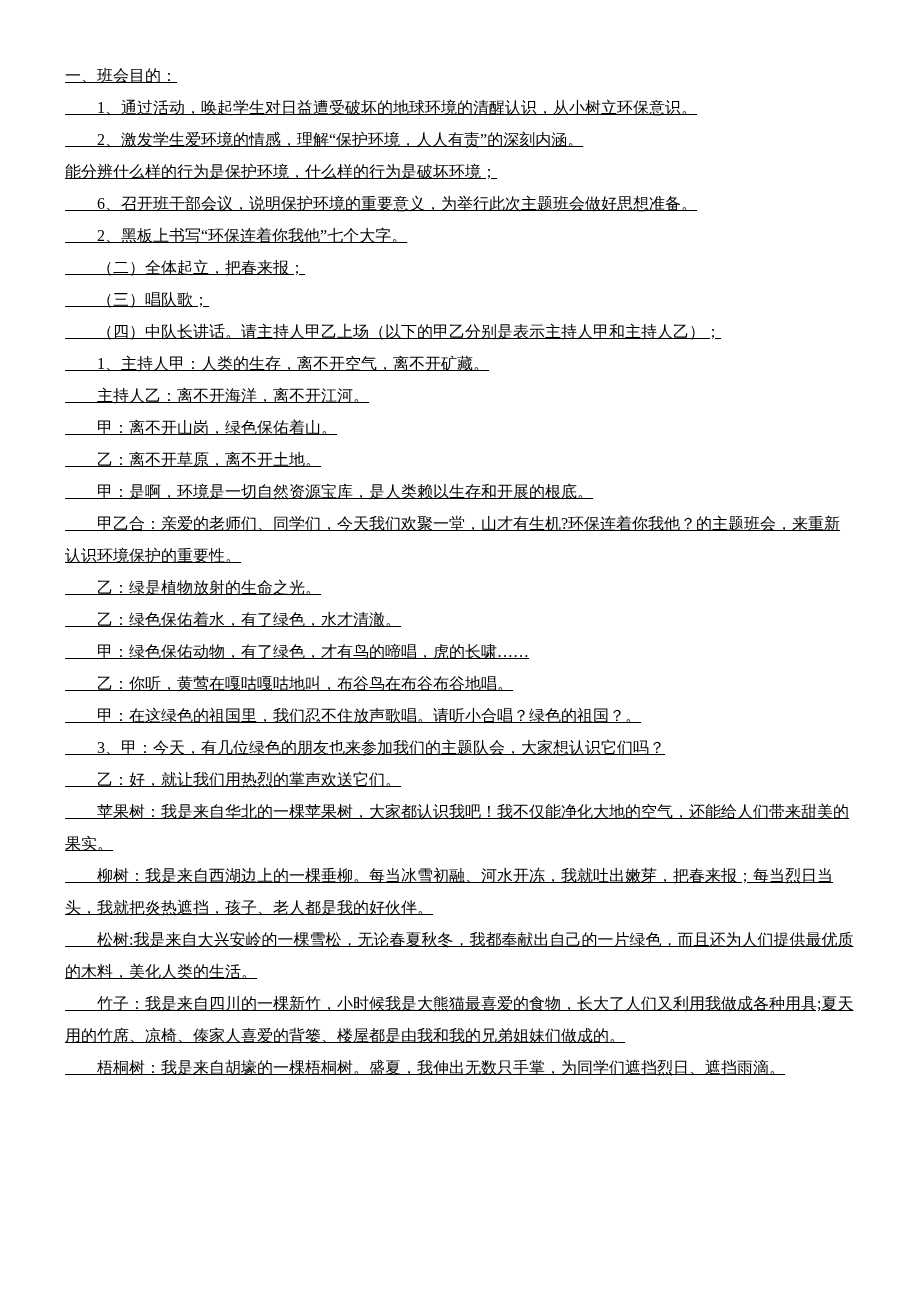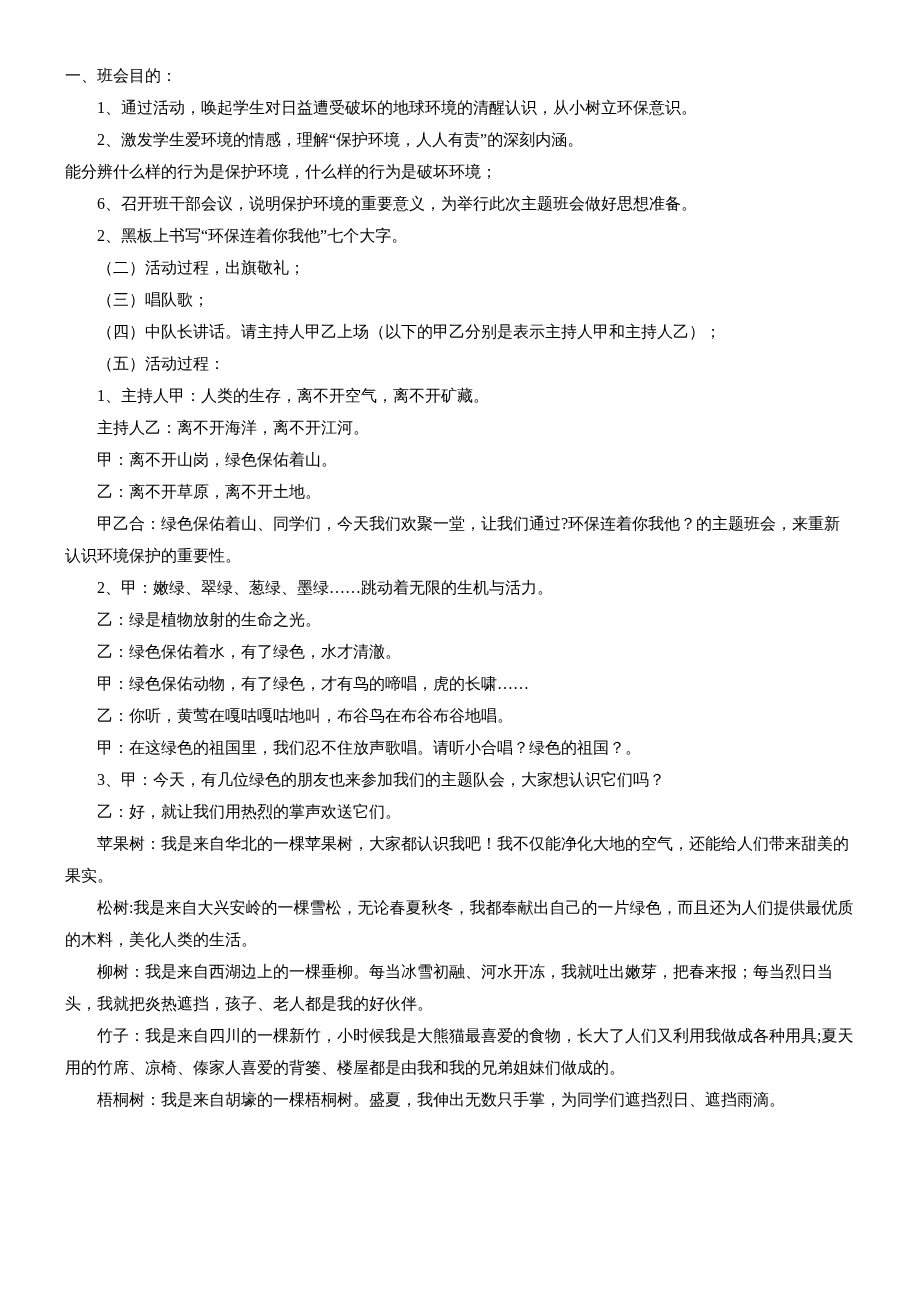--- a/index.html
+++ b/index.html
@@ -9,47 +9,47 @@
     font-size: 16px;
     line-height: 2;
     color: #000;
     background: #fff;
     width: 920px;
     box-sizing: border-box;
   }
   .no-indent {
     text-indent: 0;
     margin: 0;
+    text-decoration: underline;
   }
 </style>
 </head>
 <body>
 
 <div id="content">
     <p class="no-indent">一、班会目的：</p>
     <p class="no-indent">　　1、通过活动，唤起学生对日益遭受破坏的地球环境的清醒认识，从小树立环保意识。</p>
     <p class="no-indent">　　2、激发学生爱环境的情感，理解“保护环境，人人有责”的深刻内涵。</p>
     <p class="no-indent">能分辨什么样的行为是保护环境，什么样的行为是破坏环境；</p>
     <p class="no-indent">　　6、召开班干部会议，说明保护环境的重要意义，为举行此次主题班会做好思想准备。</p>
     <p class="no-indent">　　2、黑板上书写“环保连着你我他”七个大字。</p>
-    <p class="no-indent">　　（二）活动过程，出旗敬礼；</p>
+    <p class="no-indent">　　（二）全体起立，把春来报；</p>
     <p class="no-indent">　　（三）唱队歌；</p>
     <p class="no-indent">　　（四）中队长讲话。请主持人甲乙上场（以下的甲乙分别是表示主持人甲和主持人乙）；</p>
-    <p class="no-indent">　　（五）活动过程：</p>
     <p class="no-indent">　　1、主持人甲：人类的生存，离不开空气，离不开矿藏。</p>
     <p class="no-indent">　　主持人乙：离不开海洋，离不开江河。</p>
     <p class="no-indent">　　甲：离不开山岗，绿色保佑着山。</p>
     <p class="no-indent">　　乙：离不开草原，离不开土地。</p>
-    <p class="no-indent">　　甲乙合：绿色保佑着山、同学们，今天我们欢聚一堂，让我们通过?环保连着你我他？的主题班会，来重新认识环境保护的重要性。</p>
-    <p class="no-indent">　　2、甲：嫩绿、翠绿、葱绿、墨绿……跳动着无限的生机与活力。</p>
+    <p class="no-indent">　　甲：是啊，环境是一切自然资源宝库，是人类赖以生存和开展的根底。</p>
+    <p class="no-indent">　　甲乙合：亲爱的老师们、同学们，今天我们欢聚一堂，山才有生机?环保连着你我他？的主题班会，来重新认识环境保护的重要性。</p>
     <p class="no-indent">　　乙：绿是植物放射的生命之光。</p>
     <p class="no-indent">　　乙：绿色保佑着水，有了绿色，水才清澈。</p>
     <p class="no-indent">　　甲：绿色保佑动物，有了绿色，才有鸟的啼唱，虎的长啸……</p>
     <p class="no-indent">　　乙：你听，黄莺在嘎咕嘎咕地叫，布谷鸟在布谷布谷地唱。</p>
     <p class="no-indent">　　甲：在这绿色的祖国里，我们忍不住放声歌唱。请听小合唱？绿色的祖国？。</p>
     <p class="no-indent">　　3、甲：今天，有几位绿色的朋友也来参加我们的主题队会，大家想认识它们吗？</p>
     <p class="no-indent">　　乙：好，就让我们用热烈的掌声欢送它们。</p>
     <p class="no-indent">　　苹果树：我是来自华北的一棵苹果树，大家都认识我吧！我不仅能净化大地的空气，还能给人们带来甜美的果实。</p>
+    <p class="no-indent">　　柳树：我是来自西湖边上的一棵垂柳。每当冰雪初融、河水开冻，我就吐出嫩芽，把春来报；每当烈日当头，我就把炎热遮挡，孩子、老人都是我的好伙伴。</p>
     <p class="no-indent">　　松树:我是来自大兴安岭的一棵雪松，无论春夏秋冬，我都奉献出自己的一片绿色，而且还为人们提供最优质的木料，美化人类的生活。</p>
-    <p class="no-indent">　　柳树：我是来自西湖边上的一棵垂柳。每当冰雪初融、河水开冻，我就吐出嫩芽，把春来报；每当烈日当头，我就把炎热遮挡，孩子、老人都是我的好伙伴。</p>
     <p class="no-indent">　　竹子：我是来自四川的一棵新竹，小时候我是大熊猫最喜爱的食物，长大了人们又利用我做成各种用具;夏天用的竹席、凉椅、傣家人喜爱的背篓、楼屋都是由我和我的兄弟姐妹们做成的。</p>
     <p class="no-indent">　　梧桐树：我是来自胡壕的一棵梧桐树。盛夏，我伸出无数只手掌，为同学们遮挡烈日、遮挡雨滴。</p>
   </div>
 
 </body></html>

